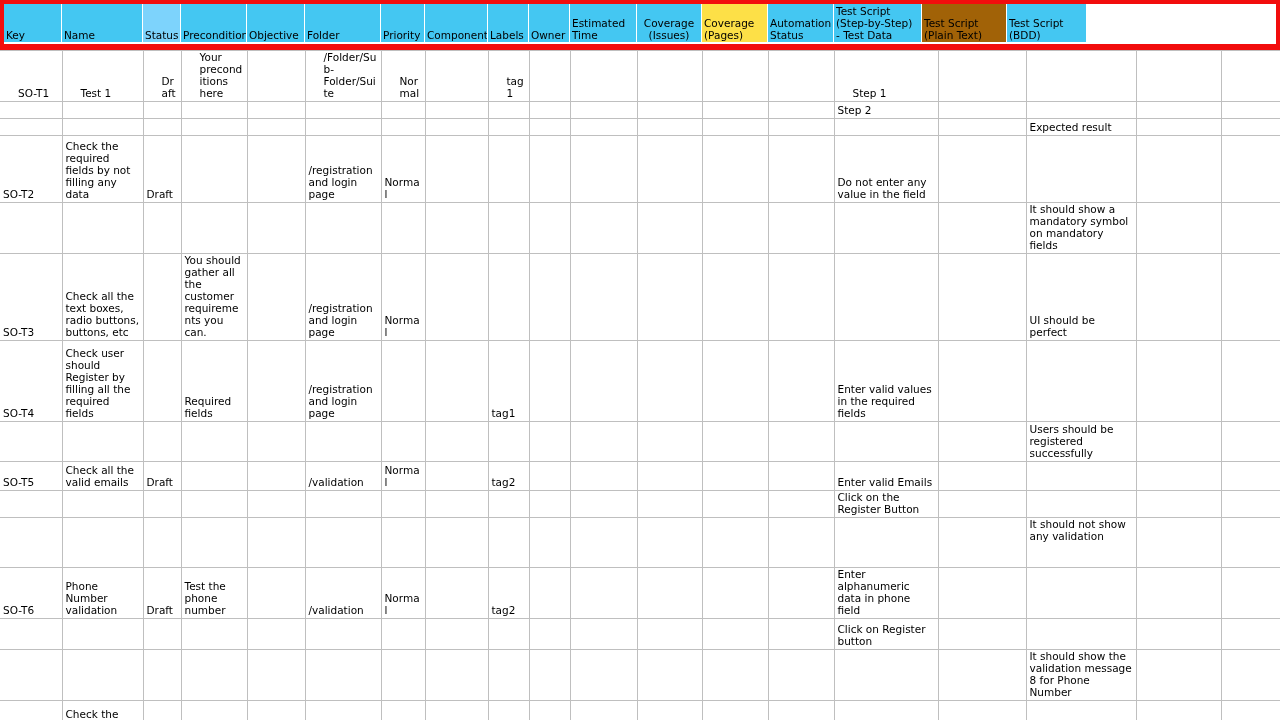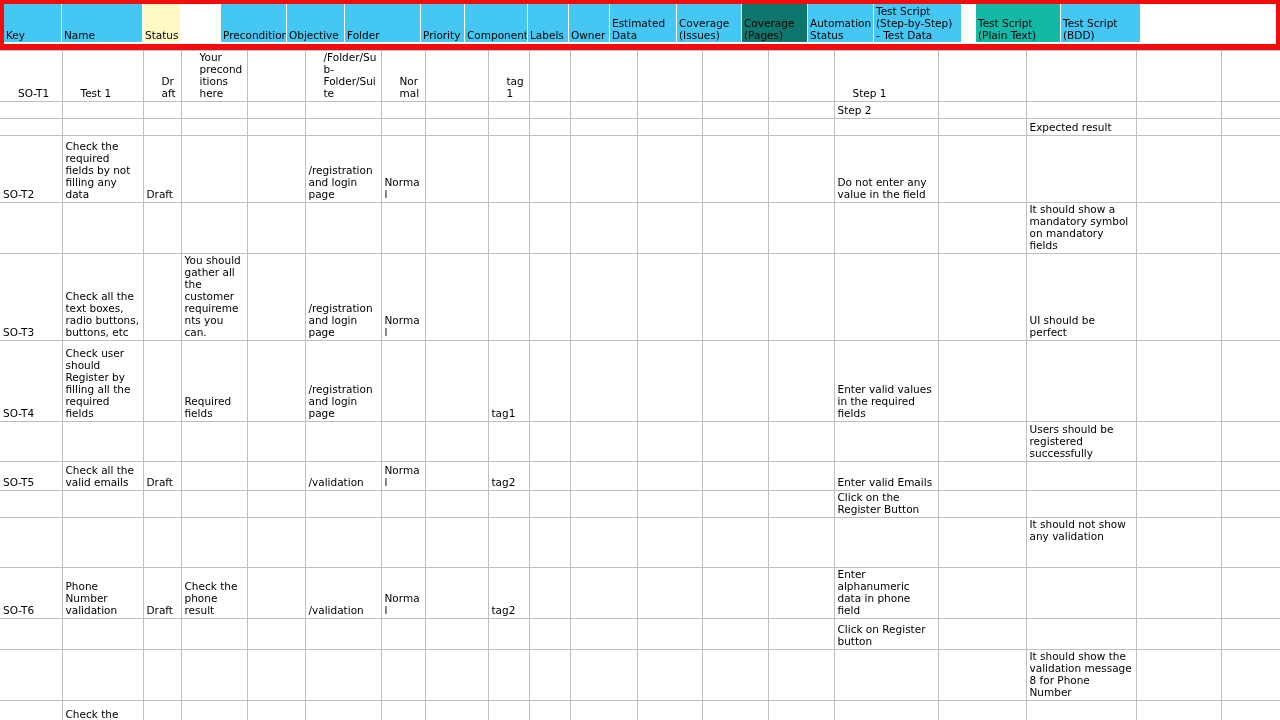--- a/index.html
+++ b/index.html
@@ -66,34 +66,34 @@
   table.grid tbody tr:first-child td { border-top: 1px solid var(--grid-color, #bfbfbf); padding-left: 18px; }
   table.grid tr.va-top td { vertical-align: top; }
 </style>
 </head>
 <body>
 
 <div class="sheet">
   <div class="header-band" id="headerRow" style="border-color: rgb(242, 13, 13);">
       <div class="hcell" style="width: 57px; background: rgb(68, 199, 242);">Key</div>
       <div class="hcell" style="width: 80px; background: rgb(68, 199, 242); text-align: right;">Name</div>
-      <div class="hcell" style="width: 37px; background: #fef9c3; text-align: right;">Status</div>
-      <div class="hcell" style="width: 65px; background: rgb(68, 199, 242); margin-left: 40px;">Precondition</div>
+      <div class="hcell" style="width: 37px; background: #7dd3fc; text-align: right;">Status</div>
+      <div class="hcell" style="width: 65px; background: rgb(68, 199, 242);">Precondition</div>
       <div class="hcell" style="width: 57px; background: rgb(68, 199, 242); text-align: center;">Objective</div>
       <div class="hcell" style="width: 75px; background: rgb(68, 199, 242);">Folder</div>
       <div class="hcell" style="width: 43px; background: rgb(68, 199, 242);">Priority</div>
       <div class="hcell" style="width: 62px; background: rgb(68, 199, 242);">Component</div>
       <div class="hcell" style="width: 40px; background: rgb(68, 199, 242);">Labels</div>
       <div class="hcell" style="width: 40px; background: rgb(68, 199, 242);">Owner</div>
-      <div class="hcell" style="width: 66px; background: rgb(68, 199, 242);">Estimated Data</div>
-      <div class="hcell" style="width: 64px; background: rgb(68, 199, 242);">Coverage (Issues)</div>
-      <div class="hcell" style="width: 65px; background: #0f766e;">Coverage (Pages)</div>
+      <div class="hcell" style="width: 66px; background: rgb(68, 199, 242);">Estimated Time</div>
+      <div class="hcell" style="width: 64px; background: rgb(68, 199, 242); text-align: center;">Coverage (Issues)</div>
+      <div class="hcell" style="width: 65px; background: #fde047;">Coverage (Pages)</div>
       <div class="hcell" style="width: 65px; background: rgb(68, 199, 242);">Automation Status</div>
       <div class="hcell" style="width: 87px; background: rgb(68, 199, 242);">Test Script (Step-by-Step) - Test Data</div>
-      <div class="hcell" style="width: 84px; background: #14b8a6; margin-left: 14px;">Test Script (Plain Text)</div>
+      <div class="hcell" style="width: 84px; background: #a16207;">Test Script (Plain Text)</div>
       <div class="hcell" style="width: 79px; background: rgb(68, 199, 242);">Test Script (BDD)</div>
     </div>
   <table class="grid">
     <colgroup id="cg">
         <col style="width: 62px;">
         <col style="width: 81px;">
         <col style="width: 38px;">
         <col style="width: 66px;">
         <col style="width: 58px;">
         <col style="width: 76px;">
@@ -340,21 +340,21 @@
           <td></td>
           <td></td>
           <td>It should not show any validation</td>
           <td></td>
           <td></td>
         </tr>
         <tr style="height: 39px;">
           <td>SO-T6</td>
           <td>Phone Number validation</td>
           <td>Draft</td>
-          <td>Check the phone result</td>
+          <td>Test the phone number</td>
           <td></td>
           <td>/validation</td>
           <td>Normal</td>
           <td></td>
           <td>tag2</td>
           <td></td>
           <td></td>
           <td></td>
           <td></td>
           <td></td>

